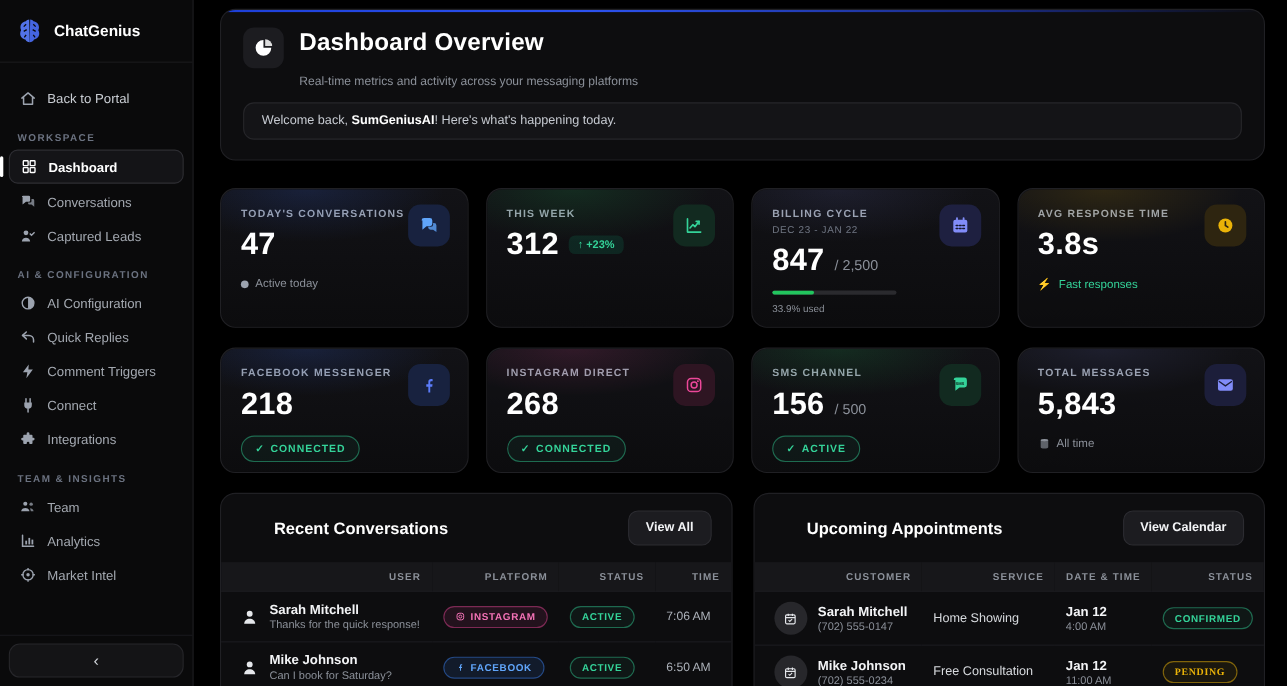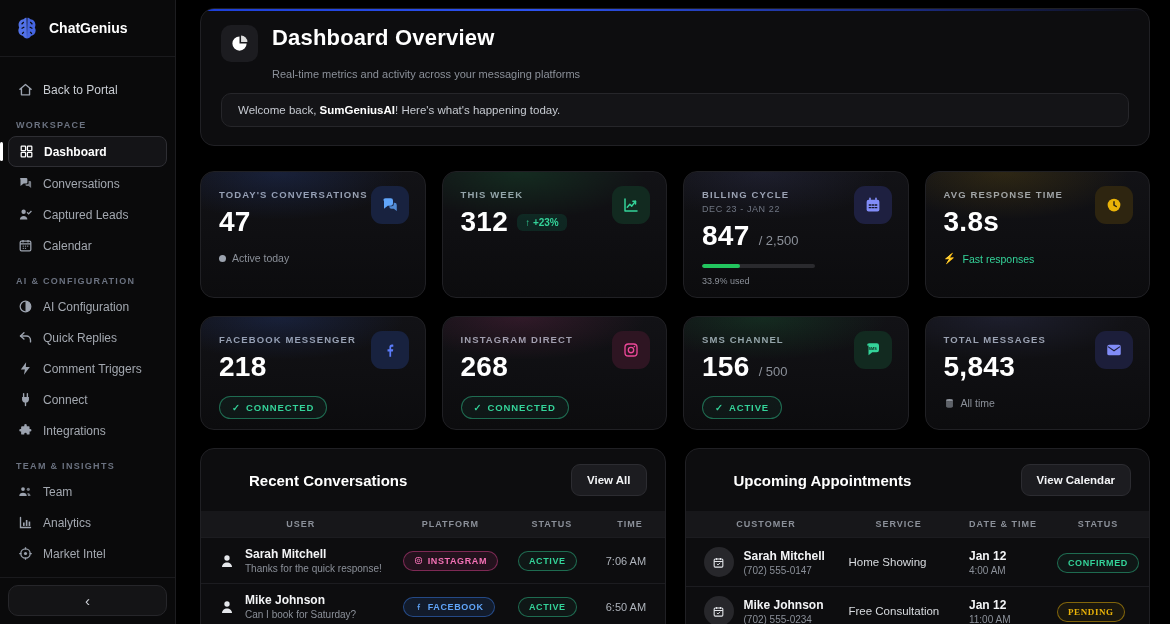--- a/index.html
+++ b/index.html
@@ -62,21 +62,21 @@
   .used { font-size:9px; color:#8b9099; margin-top:8px; }
   .pill { display:inline-flex; align-items:center; gap:5px; margin-top:13px; font-size:9.5px; font-weight:bold; letter-spacing:.9px; color:#34d399; border:1px solid rgba(52,211,153,.45); background:rgba(52,211,153,.06); border-radius:999px; padding:5px 12px; }
 
   
   .grid2 { display:grid; grid-template-columns:1fr 1fr; gap:19px; }
   .panel { background:#0d0d0f; border:1px solid #202024; border-radius:14px; overflow:hidden; height:220px; }
   .panel-head { display:flex; align-items:center; justify-content:space-between; padding:15px 18px; }
   .panel-title { font-size:15px; font-weight:bold; color:#fff;margin-left:30px; }
   .panel-btn { background:#1c1c20; border:1px solid #2c2c31; color:#f3f4f6; font-size:11.5px; font-weight:bold; border-radius:9px; padding:9px 15px; cursor:pointer; font-family:"Liberation Sans",sans-serif; }
   table { width:100%; border-collapse:collapse; }
-  thead th { background:#17171a; font-size:9px; font-weight:bold; letter-spacing:1px; color:#8b9099; text-align:center; padding:8px 10px; }
+  thead th { background:#17171a; font-size:9px; font-weight:bold; letter-spacing:1px; color:#8b9099; text-align:right; padding:8px 10px; }
   thead th:first-child { padding-left:18px; }
   tbody td { border-top:1px solid #1c1c20; padding:9px 10px; vertical-align:middle; }
   tbody td:first-child { padding-left:18px; }
   .cell-user { display:flex; align-items:center; gap:10px; }
   .u-name { font-size:12px; font-weight:bold; color:#f3f4f6; }
   .u-sub { font-size:10px; color:#8b9099; margin-top:2px; }
   .chip { display:inline-flex; align-items:center; gap:5px; font-size:9px; font-weight:bold; letter-spacing:.6px; border-radius:999px; padding:4px 10px; }
   .chip.instagram { color:#f472b6; border:1px solid rgba(236,72,153,.45); background:rgba(236,72,153,.10); }
   .chip.facebook  { color:#60a5fa; border:1px solid rgba(59,130,246,.45); background:rgba(59,130,246,.12); }
   .chip.green  { color:#34d399; border:1px solid rgba(52,211,153,.45); background:rgba(52,211,153,.05); }
@@ -135,30 +135,20 @@
       </div>
       <div class="side-item">
         <span class="ic">
             <svg viewBox="0 0 24 24" width="15" height="15">
               <circle cx="9" cy="7.5" r="3.5" fill="currentColor"></circle>
               <path d="M3 20c0-3.3 2.7-5.5 6-5.5s6 2.2 6 5.5" fill="currentColor"></path>
               <path d="M14.5 8.5 17 11l4.5-4.5" stroke="currentColor" stroke-width="2" fill="none"></path>
             </svg>
           </span>
         <span>Captured Leads</span>
-      </div>
-      <div class="side-item">
-        <span class="ic">
-            <svg viewBox="0 0 24 24" width="15" height="15" fill="none" stroke="currentColor" stroke-width="2">
-              <rect x="3.5" y="5" width="17" height="15.5" rx="2"></rect>
-              <path d="M3.5 9.5h17M8 3v4M16 3v4"></path>
-              <path d="M7.5 13h2M11 13h2M14.5 13h2M7.5 16.5h2M11 16.5h2" stroke-width="1.6"></path>
-            </svg>
-          </span>
-        <span>Calendar</span>
       </div>
 
       <div class="sect-label">AI &amp; CONFIGURATION</div>
       <div class="side-item">
         <span class="ic">
             <svg viewBox="0 0 24 24" width="15" height="15">
               <circle cx="12" cy="12" r="8.5" fill="none" stroke="currentColor" stroke-width="2"></circle>
               <path d="M12 3.5a8.5 8.5 0 0 1 0 17z" fill="currentColor"></path>
             </svg>
           </span>

